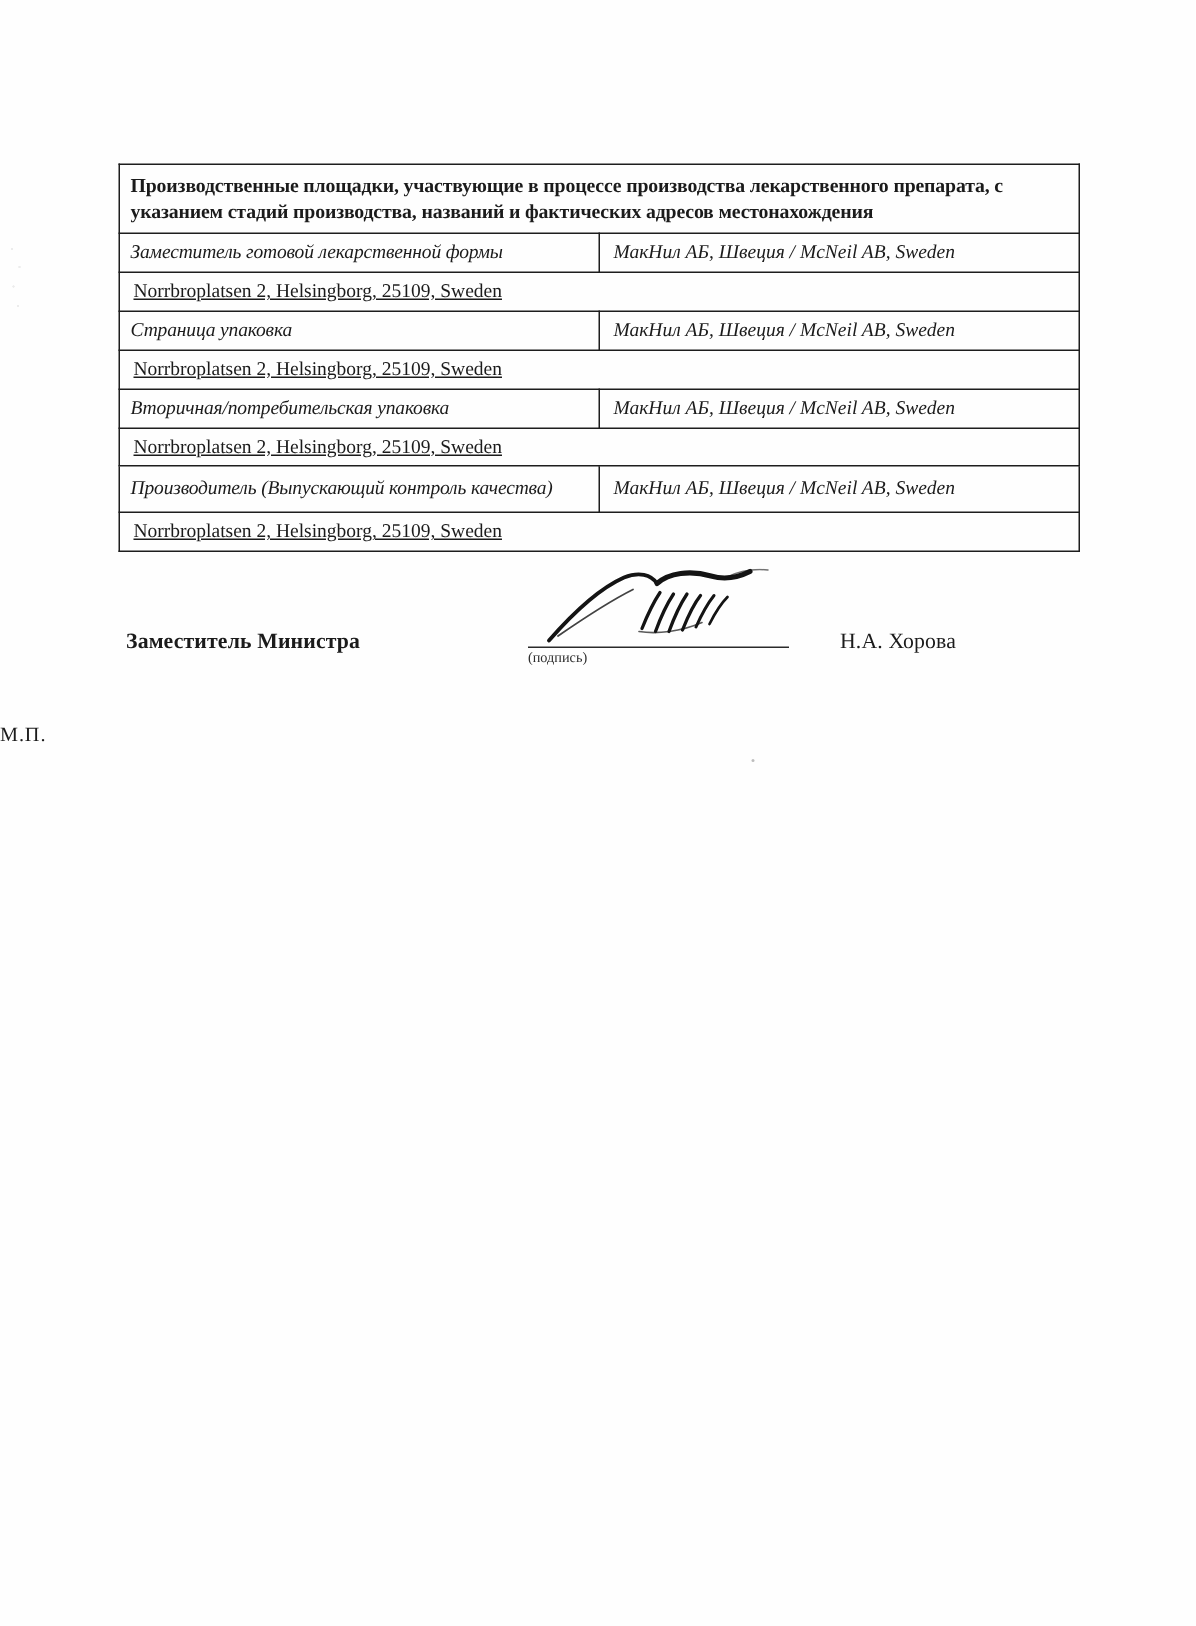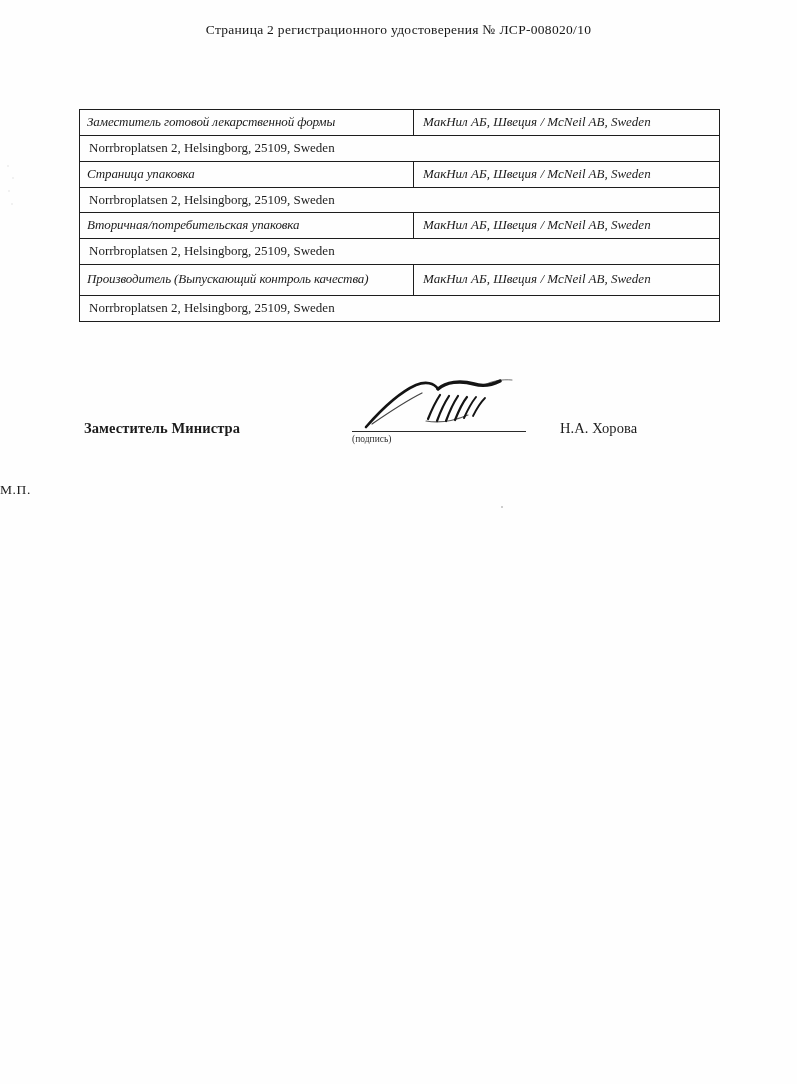--- a/index.html
+++ b/index.html
@@ -78,20 +78,21 @@
     letter-spacing: -0.1px;
   }
   td.maker-cell {
     font-size: 13px;
     padding-left: 9px;
     font-style: italic;
   }
   td.address-cell {
     font-size: 13px;
     padding-left: 9px;
+    text-decoration: underline;
   }
   .row-tall td { padding-top: 6px; padding-bottom: 8px; }
 
   
   .sign-block {
     position: absolute;
     left: 0;
     top: 405px;
     width: 797px;
     height: 60px;
@@ -163,24 +164,26 @@
     background: #bdbdbd;
     border-radius: 50%;
   }
 </style>
 </head>
 <body>
 
 <div class="page">
   <div class="scan-noise"></div>
 
-  <div class="page-header">Страница 2 регистрационного удостоверения № ЛСР-008020/10</div>
 
   <table class="cert-table">
     <tbody>
+      <tr>
+        <td class="head-cell" colspan="2">Производственные площадки, участвующие в процессе производства лекарственного препарата, с указанием стадий производства, названий и фактических адресов местонахождения</td>
+      </tr>
 
       <tr>
         <td class="stage-cell">Заместитель готовой лекарственной формы</td>
         <td class="maker-cell">МакНил АБ, Швеция / McNeil AB, Sweden</td>
       </tr>
       <tr>
         <td class="address-cell" colspan="2">Norrbroplatsen 2, Helsingborg, 25109, Sweden</td>
       </tr>
 
       <tr>

